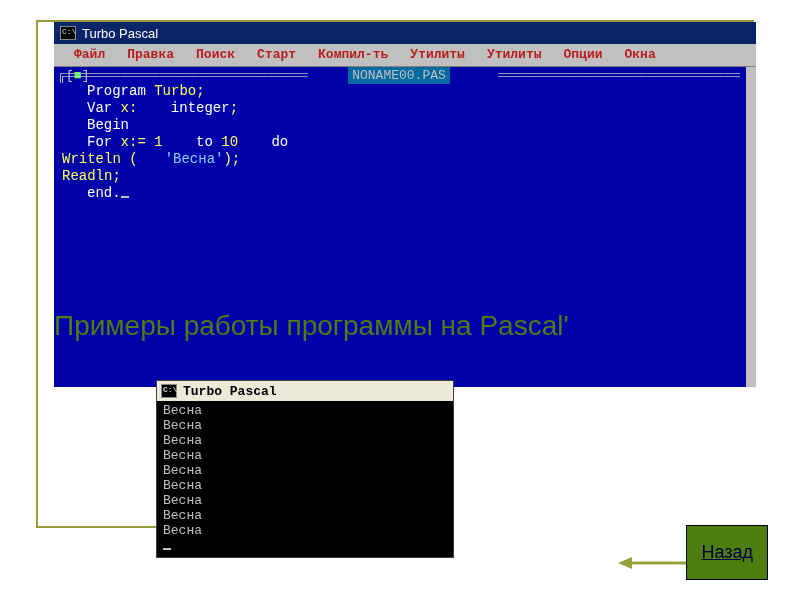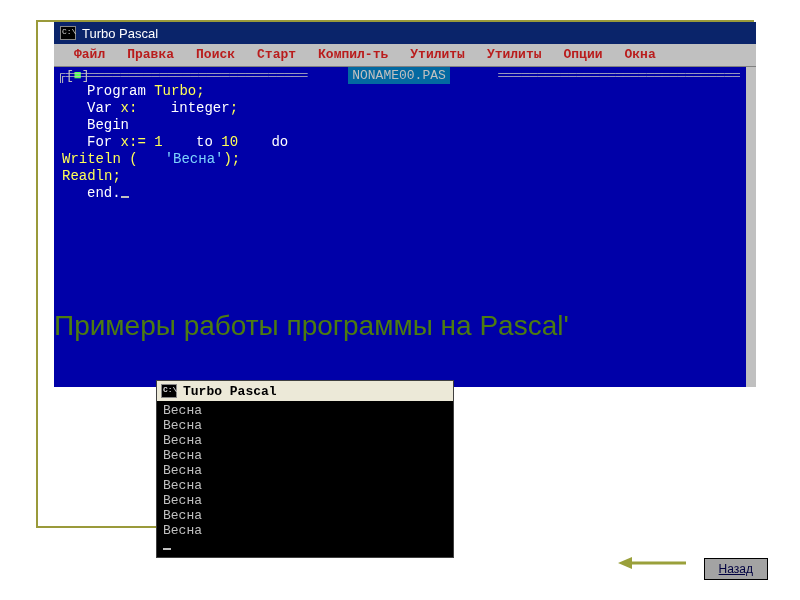--- a/index.html
+++ b/index.html
@@ -201,25 +201,25 @@
   }
   .out-cursor{
     display:inline-block;width:8px;height:2px;background:#c0c0c0;vertical-align:-1px;
   }
 
   
   .back-btn {
     position: absolute;
     right: 32px;
     bottom: 20px;
-    background: #a3a3a3;
+    background: #4d7c0f;
     border: 1px solid #000;
     color: #000040;
-    font-size: 12px;
-    padding: 3px 14px;
+    font-size: 18px;
+    padding: 16px 14px;
     font-family: Arial, sans-serif;
     text-decoration: underline;
   }
   .back-arrow {
     position:absolute;
     right: 112px;
     bottom: 28px;
   }
   .back-arrow svg{display:block;}
 </style>

